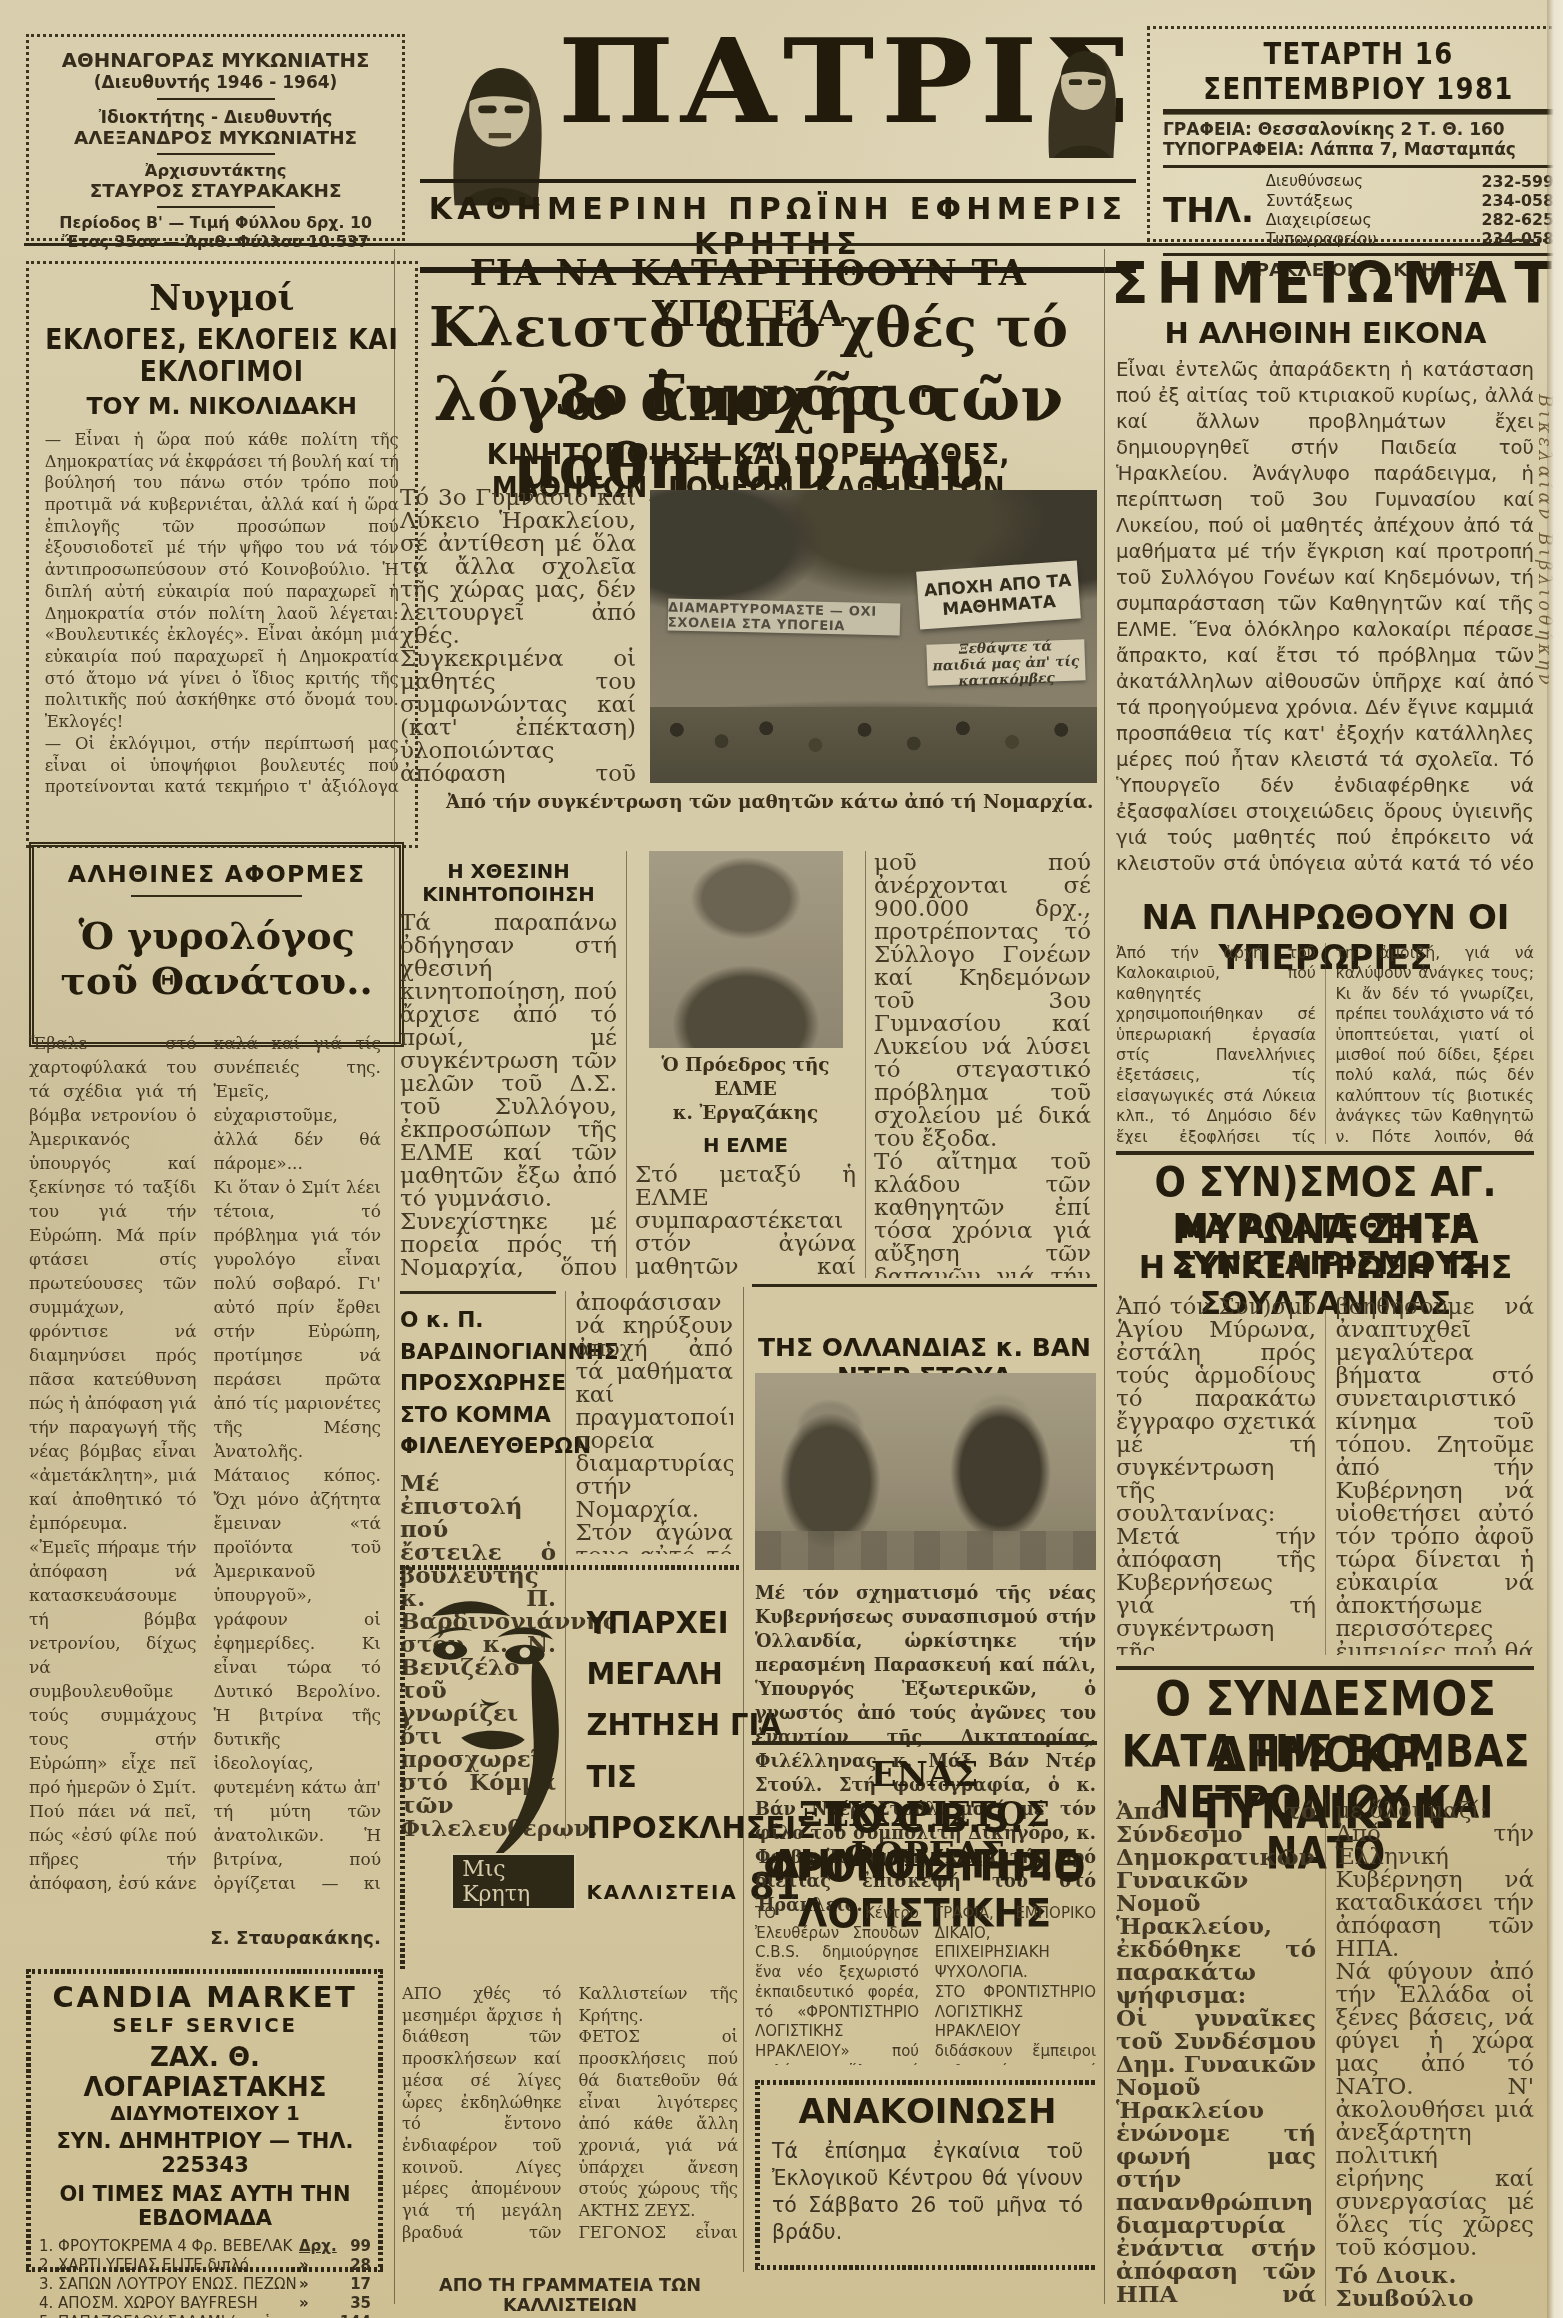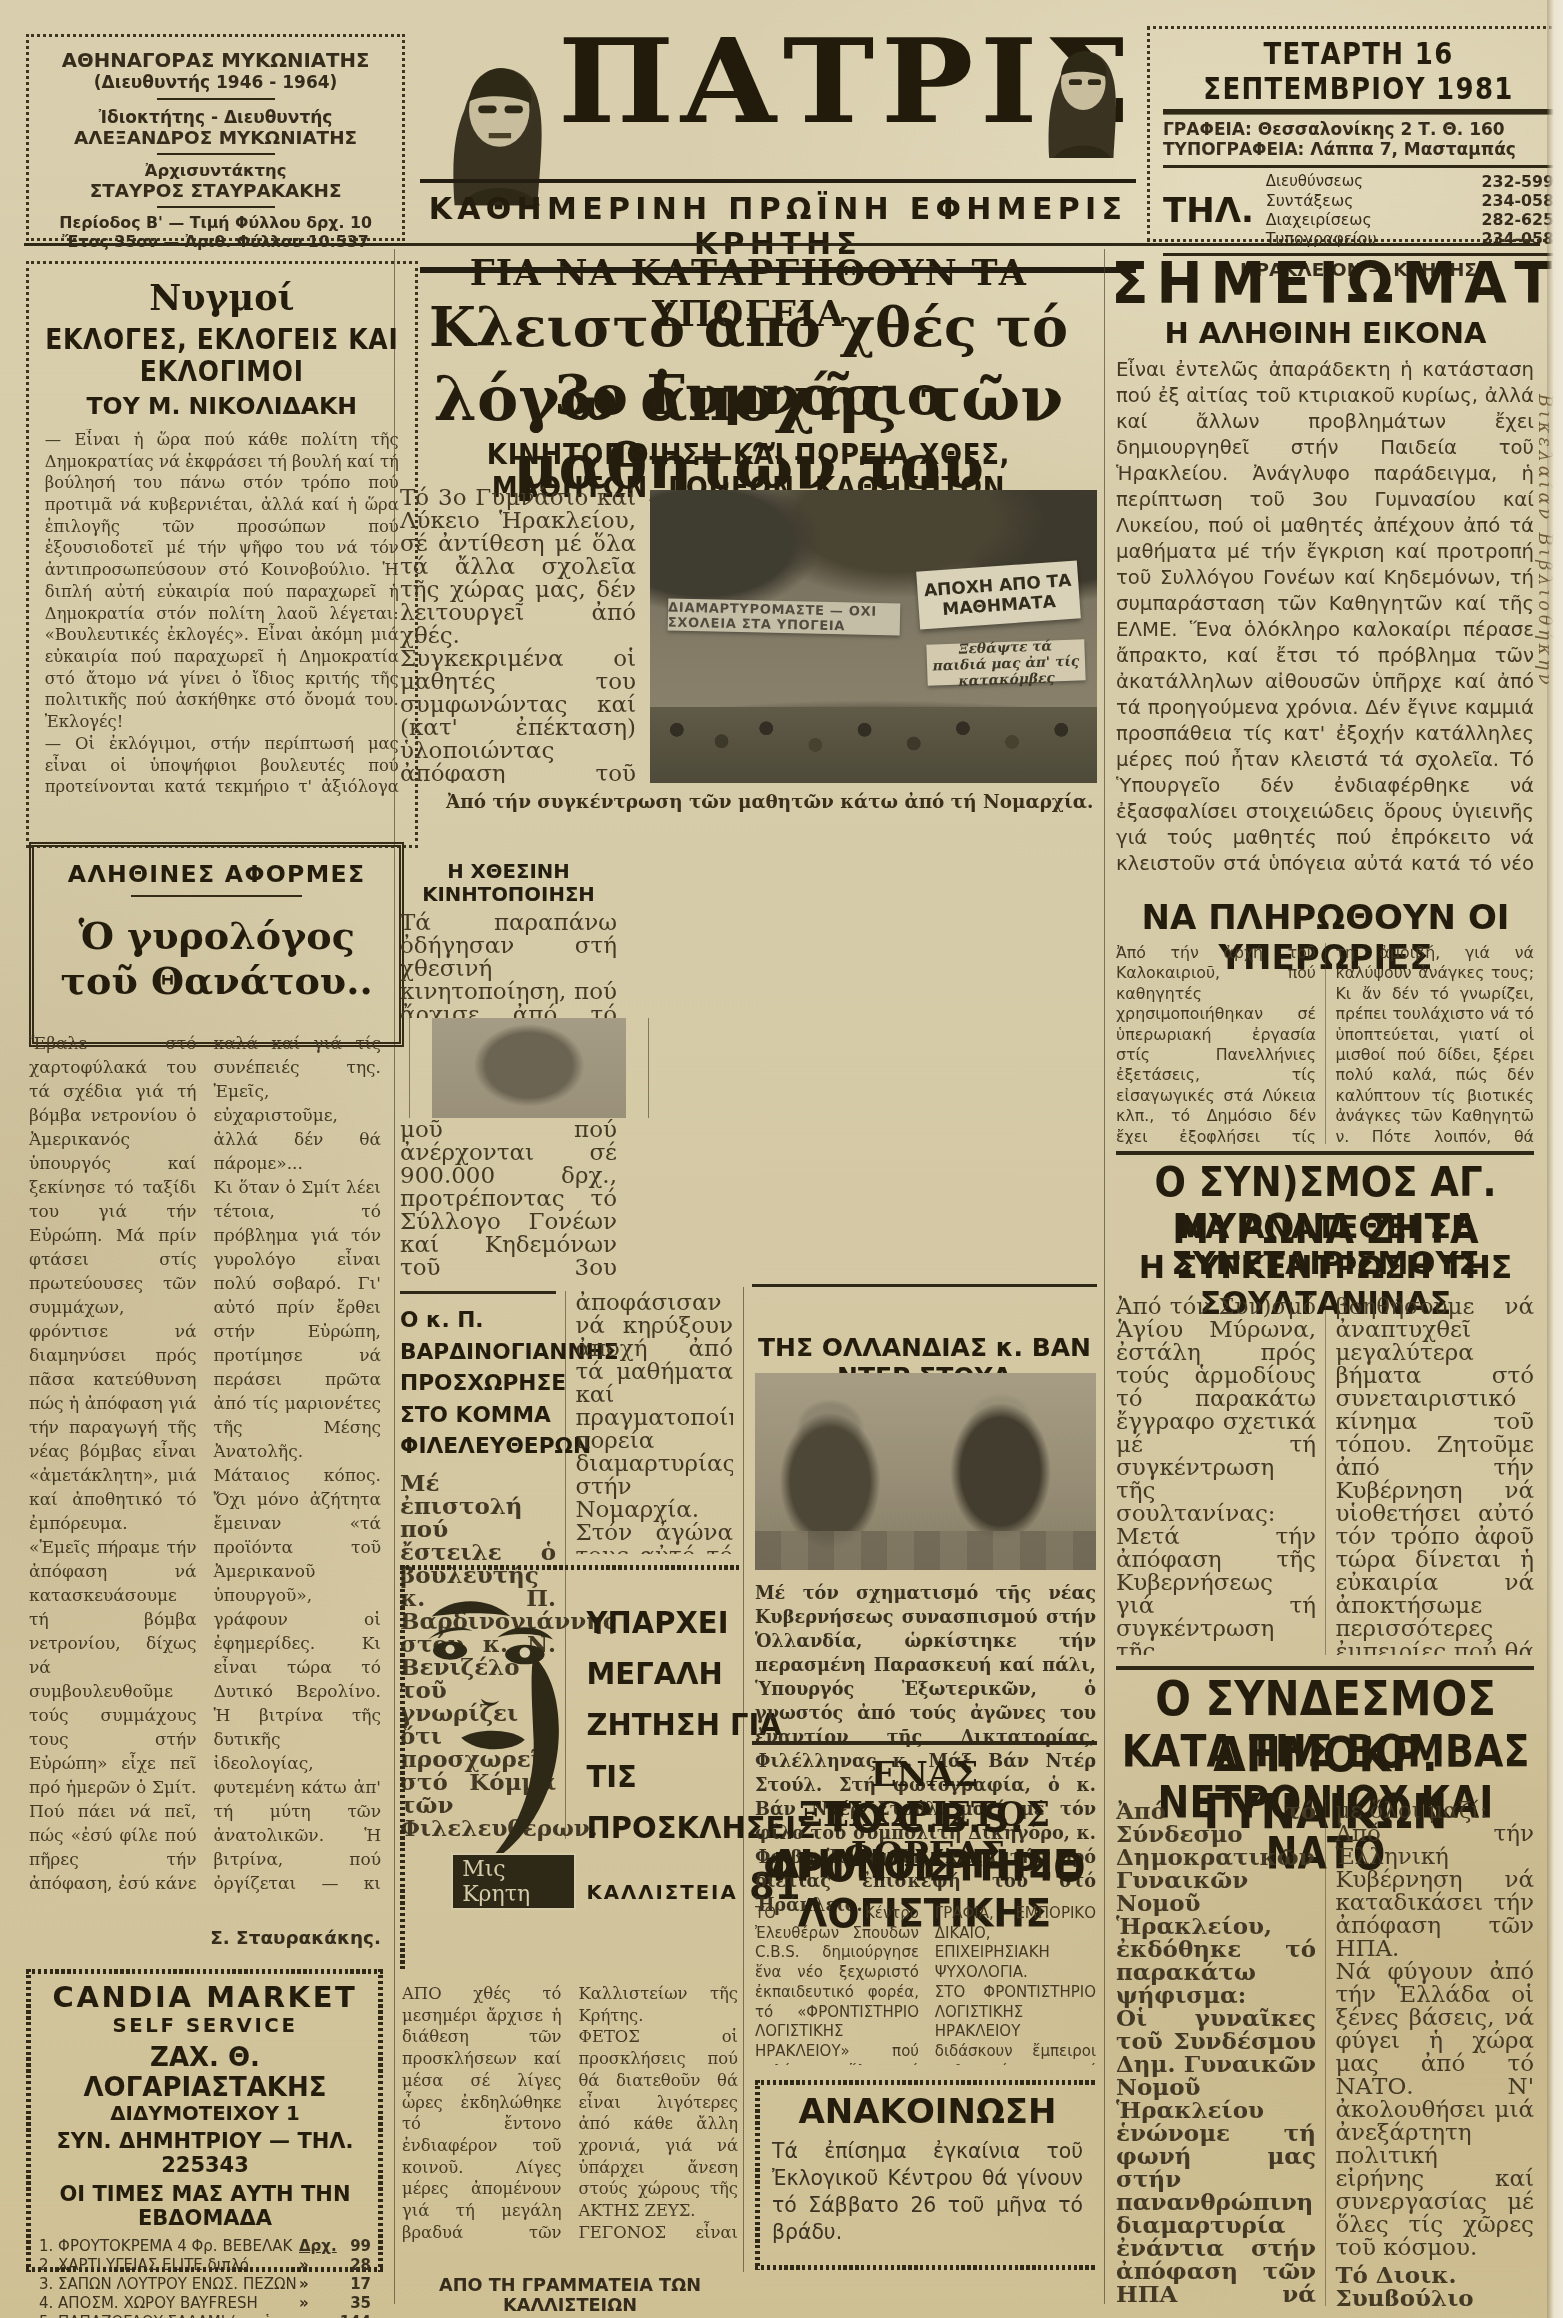--- a/index.html
+++ b/index.html
@@ -216,21 +216,21 @@
         radial-gradient(circle 9.2px at 81% 46%, #443e2c 0 6.6px, transparent 7.2px),
         radial-gradient(circle 9.2px at 92% 30%, #2e2a1f 0 6.6px, transparent 7.2px),
         linear-gradient(180deg,#5e5944,#4c4736);"></div>
     </div>
   </div>
 
   <div class="abs" style="left:446px;top:790px;width:651px;">
     <div class="caption">Ἀπό τήν συγκέντρωση τῶν μαθητῶν κάτω ἀπό τή Νομαρχία.</div>
   </div>
 
-  <div class="abs" style="left:400px;top:851px;width:697px;height:427px;display:flex;flex-direction:column;">
+  <div class="abs" style="left:400px;top:851px;width:697px;height:427px;display:flex;">
     <div style="width:217px;overflow:hidden;">
       <div class="subhd">Η ΧΘΕΣΙΝΗ ΚΙΝΗΤΟΠΟΙΗΣΗ</div>
       <div class="body-txt just pre">Τά παραπάνω ὀδήγησαν στή χθεσινή κινητοποίηση, πού ἄρχισε ἀπό τό πρωί, μέ συγκέντρωση τῶν μελῶν τοῦ Δ.Σ. τοῦ Συλλόγου, ἐκπροσώπων τῆς ΕΛΜΕ καί τῶν μαθητῶν ἔξω ἀπό τό γυμνάσιο.
 Συνεχίστηκε μέ πορεία πρός τή Νομαρχία, ὅπου γονεῖς καί καθηγητές ἐπέδωσαν στό Νομάρχη σχετικό ὑπόμνημα καί ζήτησαν ἀπό κάθε ἁρμόδιο νά φιλοξενηθοῦν τά τμήματα σέ ἄλλα διδακτήρια.
 — Ὄχι ἄλλη ἀδιαφορία. Αὐτή ἡ κραυγή τῶν γονιῶν, τῶν δασκάλων καί τῶν παιδιῶν, πρέπει νά φτάσει ὡς τό Ὑπουργεῖο.
 — Θέλομε σχολεῖα, ὄχι κατακόμβες.</div>
     </div>
     <div style="width:221px;margin:0 8.5px;padding:0 8.5px;border-left:1.3px solid rgba(74,64,40,.6);border-right:1.3px solid rgba(74,64,40,.6);overflow:hidden;">
       <div class="photo" style="width:194px;height:197px;margin:0 auto;background:
           radial-gradient(ellipse 79px 59px at 50% 24%, #6b6350 0 55%, transparent 70%),

